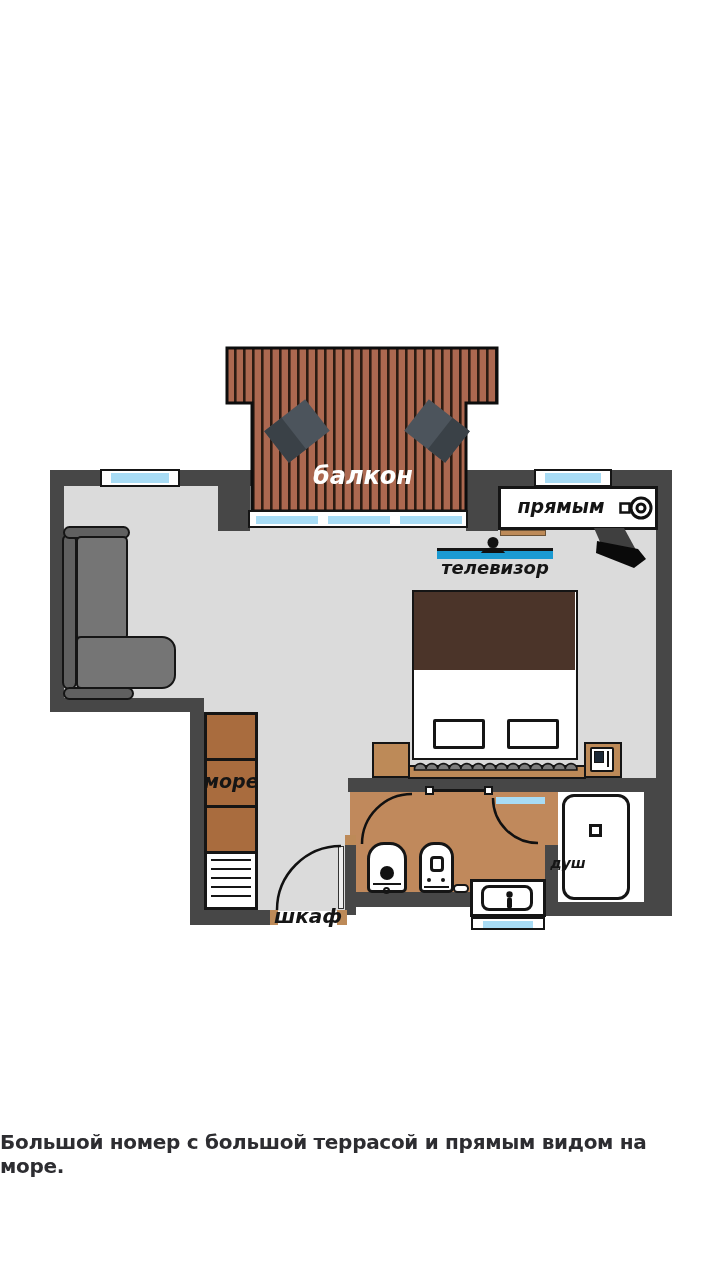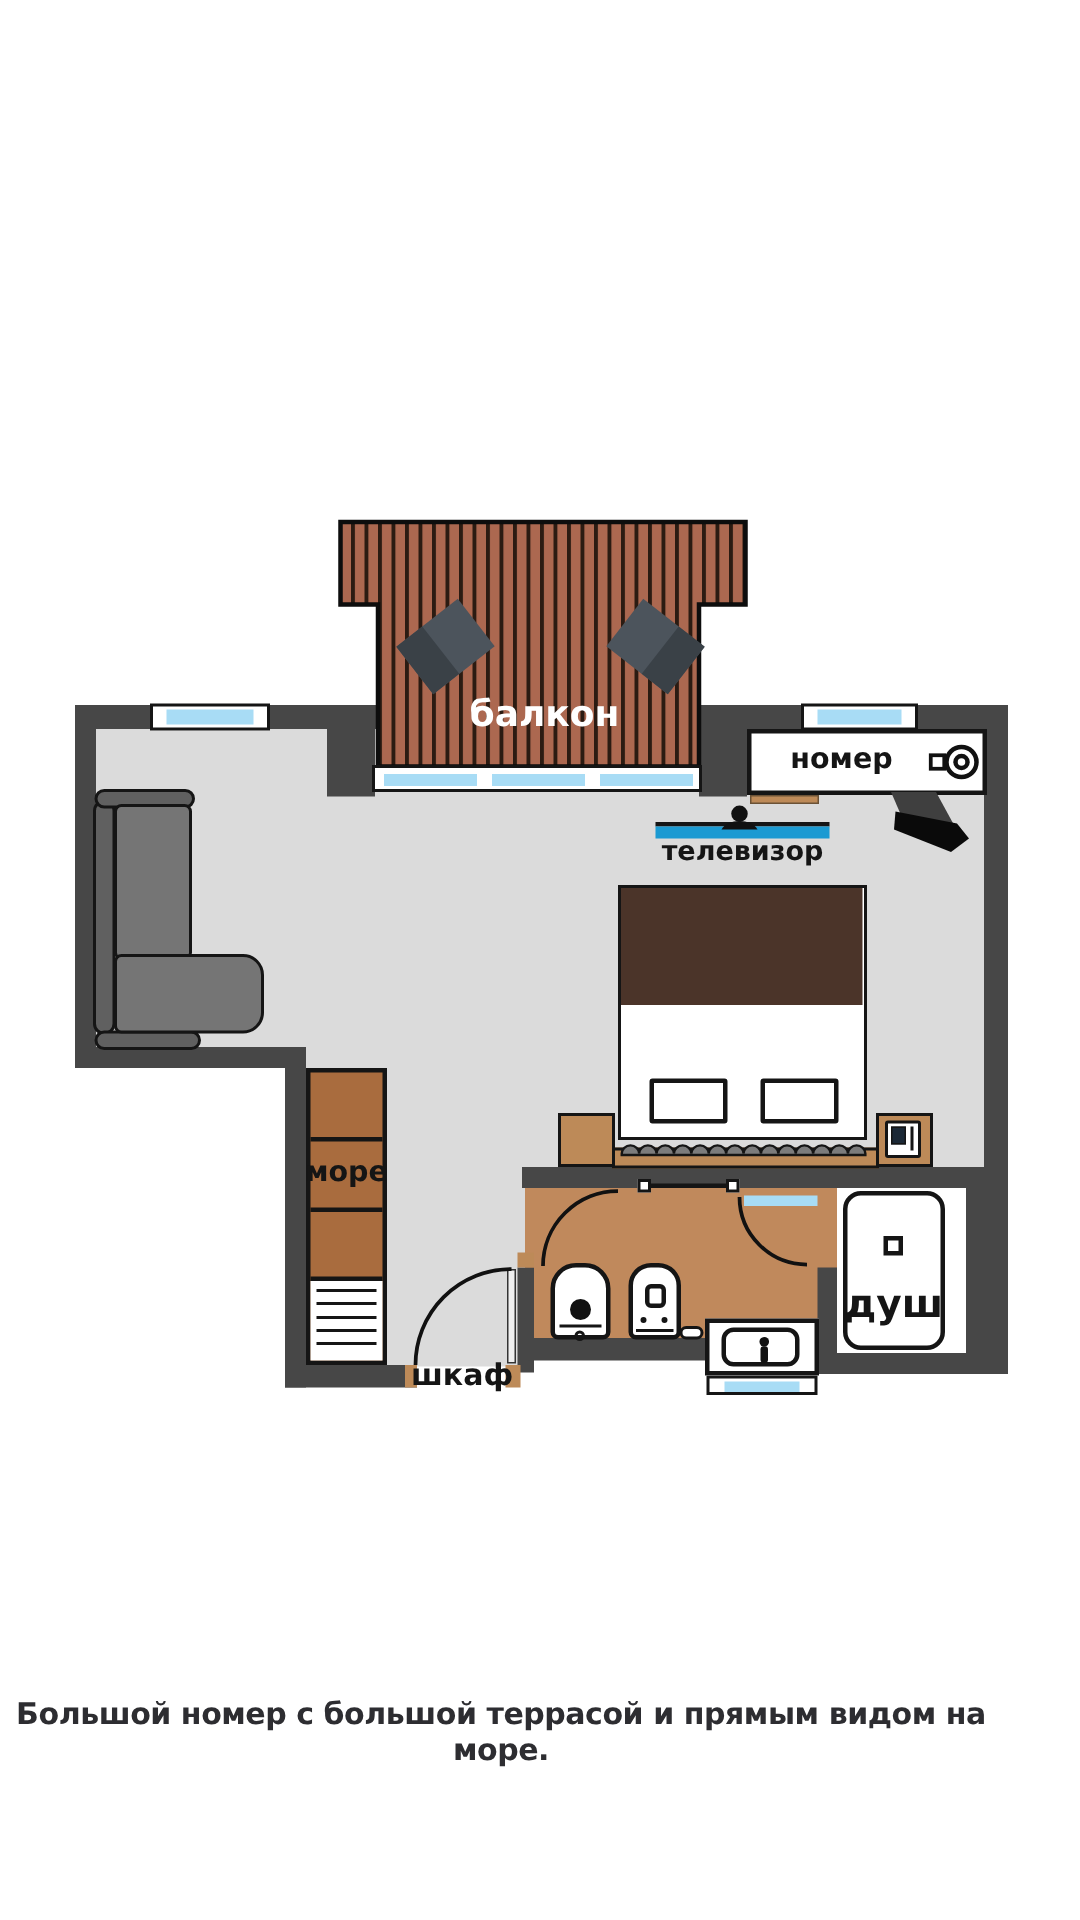--- a/index.html
+++ b/index.html
@@ -1,38 +1,38 @@
 <!DOCTYPE html>
 <html><head>
 <meta charset="utf-8">
 <style>
   html,body{margin:0;padding:0;background:#fff;}
   .page{position:relative;width:720px;height:1280px;background:#fff;overflow:hidden;
         font-family:"DejaVu Sans","Liberation Sans",sans-serif;color:#2d2d31;}
   .abs{position:absolute;box-sizing:border-box;}
   .title{top:62px;left:0;width:720px;text-align:center;font-size:34px;font-weight:700;letter-spacing:-0.5px;}
   .area-text{top:1073px;left:0;width:720px;text-align:center;font-size:33px;font-weight:700;}
-  .desc-text{top:1130px;left:0;width:668px;text-align:center;font-size:20px;font-weight:700;letter-spacing:-0.3px;}
+  .desc-text{top:1130px;left:0;width:668px;font-size:20px;font-weight:700;letter-spacing:-0.3px;}
   .wall{background:#474747;}
   .floor-gray{background:#DBDBDB;}
   .floor-tan{background:#C0895C;}
   .tan{background:#BD8A58;}
   .whitebox{background:#fff;border:3px solid #151515;}
   .glass{background:#A8DCF5;}
   .plan-label{font-weight:700;text-align:center;color:#151515;z-index:6;}
   .overlay{position:absolute;left:0;top:0;z-index:4;pointer-events:none;}
   .z1{z-index:1}.z2{z-index:2}.z3{z-index:3}.z5{z-index:5}
 </style>
 </head>
 <body>
 
 <div class="page">
 
 
-  <div class="abs" style="left:0;top:0;width:720px;height:1060px;">
+  <div class="abs" style="left:0;top:0;width:720px;height:1060px;font-style:italic;">
 
     <div class="abs floor-gray z1" style="left:64px;top:486px;width:592px;height:214px;"></div>
     <div class="abs floor-gray z1" style="left:202px;top:700px;width:148px;height:211px;"></div>
     <div class="abs floor-gray z1" style="left:348px;top:700px;width:308px;height:78px;"></div>
     <div class="abs floor-tan z1" style="left:350px;top:792px;width:208px;height:100px;"></div>
 
     <div>
       <div class="abs wall z2" style="left:50px;top:470px;width:202px;height:16px;"></div>
       <div class="abs wall z2" style="left:218px;top:470px;width:32px;height:61px;"></div>
       <div class="abs wall z2" style="left:466px;top:470px;width:32px;height:61px;"></div>
@@ -167,22 +167,22 @@
       <path d="M277,910 A64,64 0 0 1 341,846" fill="none" stroke="#111" stroke-width="2.5"></path>
       <path d="M412,794 A50,50 0 0 0 362,844" fill="none" stroke="#111" stroke-width="2.5"></path>
       <path d="M493,798 A45,45 0 0 0 538,843" fill="none" stroke="#111" stroke-width="2.5"></path>
       <g>
         <circle cx="509.5" cy="894.5" r="3.2" fill="#111"></circle>
         <rect x="507" y="897.5" width="5" height="11" rx="2" fill="#111"></rect>
       </g>
     </svg>
 
     <div class="abs plan-label" style="left:297px;top:462px;width:132px;font-size:24px;color:#fff;">балкон</div>
-    <div class="abs plan-label" style="left:500px;top:495px;width:122px;font-size:19px;">номер</div>
+    <div class="abs plan-label" style="left:500px;top:495px;width:122px;font-size:19px;">прямым</div>
     <div class="abs plan-label" style="left:432px;top:557px;width:126px;font-size:18px;">телевизор</div>
     <div class="abs plan-label" style="left:202px;top:770px;width:58px;font-size:19px;">море</div>
     <div class="abs plan-label" style="left:274px;top:904px;width:66px;font-size:20px;">шкаф</div>
-    <div class="abs plan-label" style="left:560px;top:855px;width:72px;font-size:26px;">душ</div>
+    <div class="abs plan-label" style="left:532px;top:855px;width:72px;font-size:14px;">душ</div>
   </div>
 
   <div class="abs desc-text">Большой номер с большой террасой и прямым видом на море.</div>
 
 </div>
 
 </body></html>

